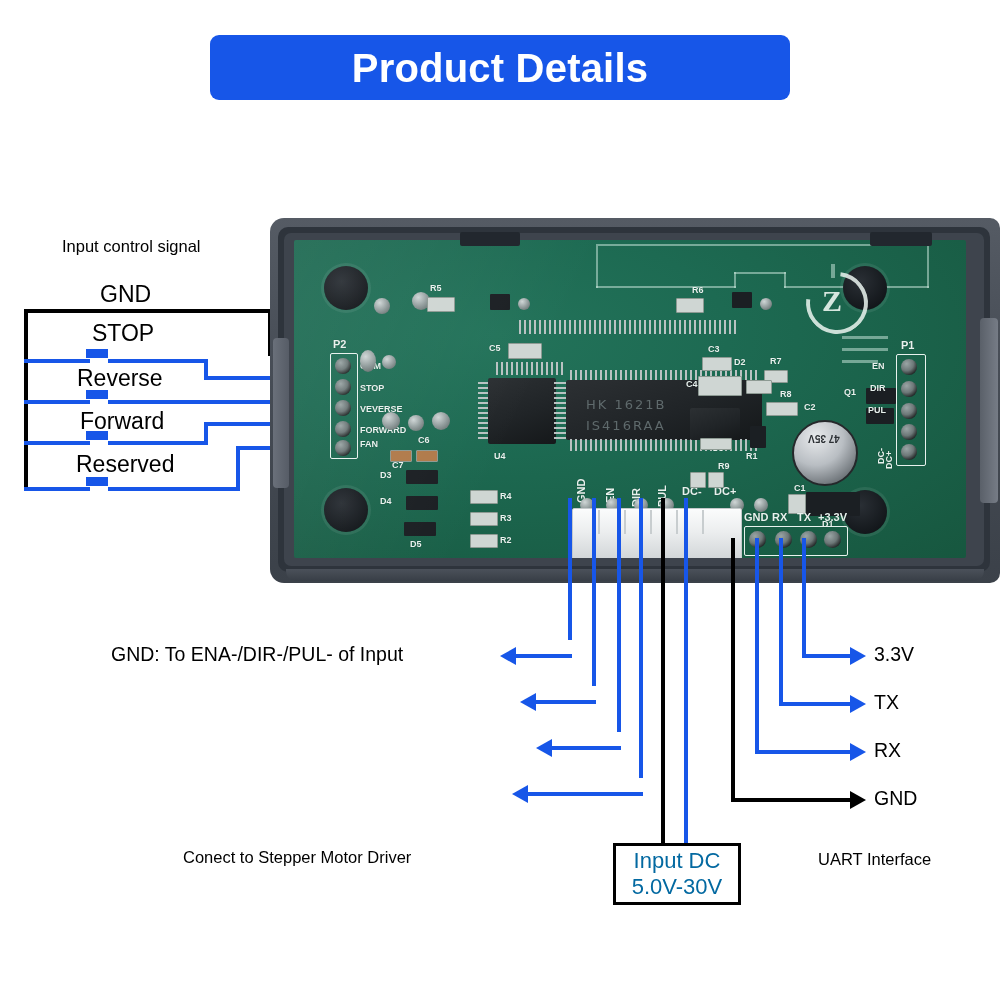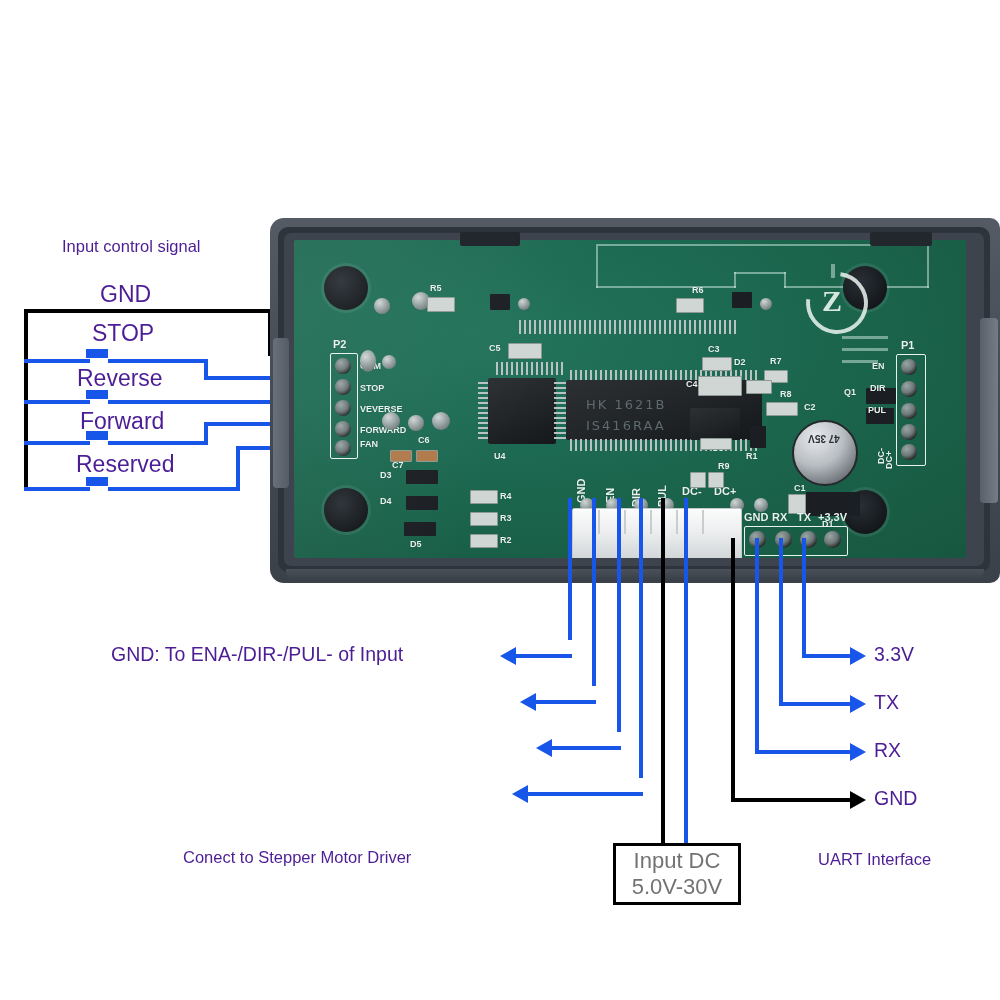--- a/index.html
+++ b/index.html
@@ -36,21 +36,21 @@
   #title-banner .txt {
     color: #ffffff;
     font-size: 40px;
     font-weight: bold;
     letter-spacing: 0.2px;
     line-height: 1;
   }
   
   .lbl {
     position: absolute;
-    color: #4c1d95;
+    color: #000000;
     white-space: nowrap;
     line-height: 1;
   }
   .lbl-24 { font-size: 23px; }
   .lbl-20 { font-size: 19.5px; }
   .lbl-17 { font-size: 16.5px; }
 
   
   #device {
     position: absolute;
@@ -281,30 +281,33 @@
     border: 3px solid #000000;
     background: #ffffff;
     box-sizing: border-box;
     display: flex;
     flex-direction: column;
     justify-content: center;
     align-items: center;
   }
   #dc-box .dcl {
     font-size: 22px;
-    color: #737373;
+    color: #0369a1;
     line-height: 1.18;
     white-space: nowrap;
   }
 </style>
 </head>
 <body>
 
 <div id="stage">
 
+  <div id="title-banner">
+    <span class="txt">Product Details</span>
+  </div>
 
   <div class="lbl lbl-17" style="left:62px; top:238px;">Input control signal</div>
 
   <div class="lbl lbl-24" style="left:100px; top:283px;">GND</div>
   <div class="lbl lbl-24" style="left:92px; top:322px;">STOP</div>
   <div class="lbl lbl-24" style="left:77px; top:367px;">Reverse</div>
   <div class="lbl lbl-24" style="left:80px; top:410px;">Forward</div>
   <div class="lbl lbl-24" style="left:76px; top:453px;">Reserved</div>
 
   <div class="wire-v black" style="left:24px; top:309px; height:182px;"></div>

